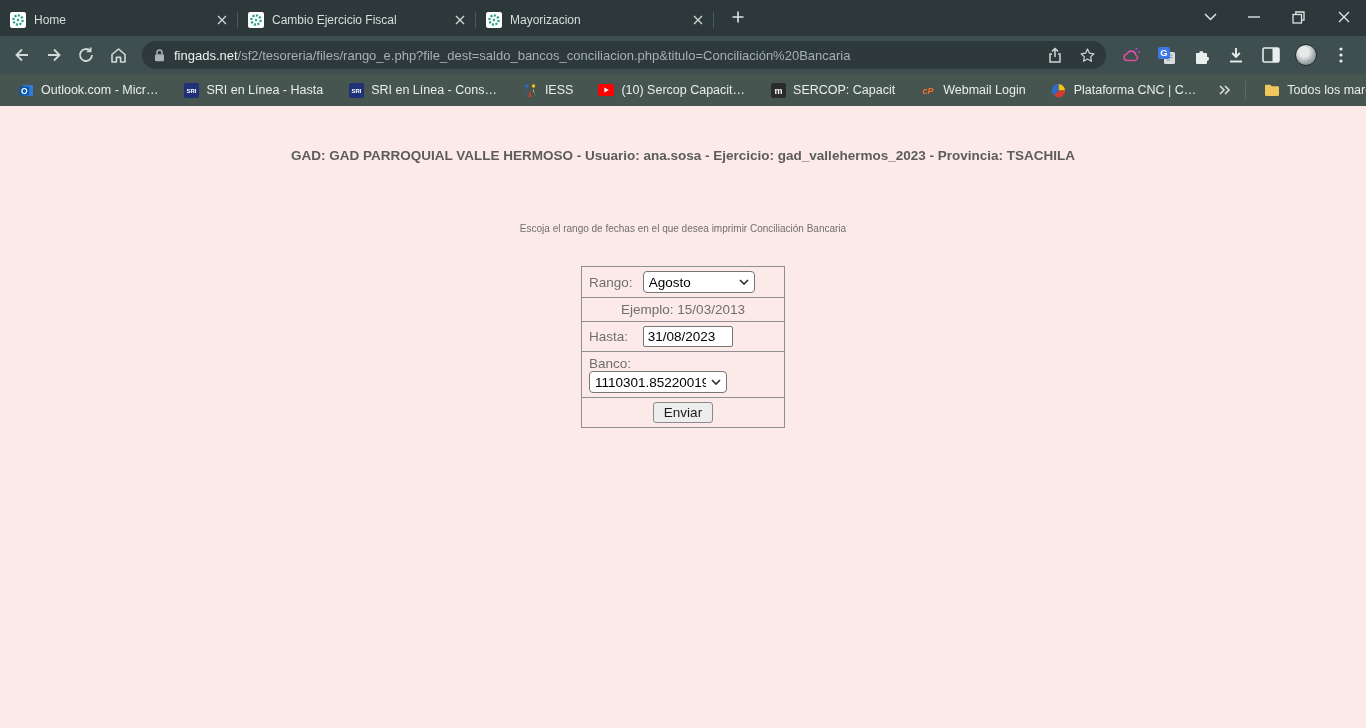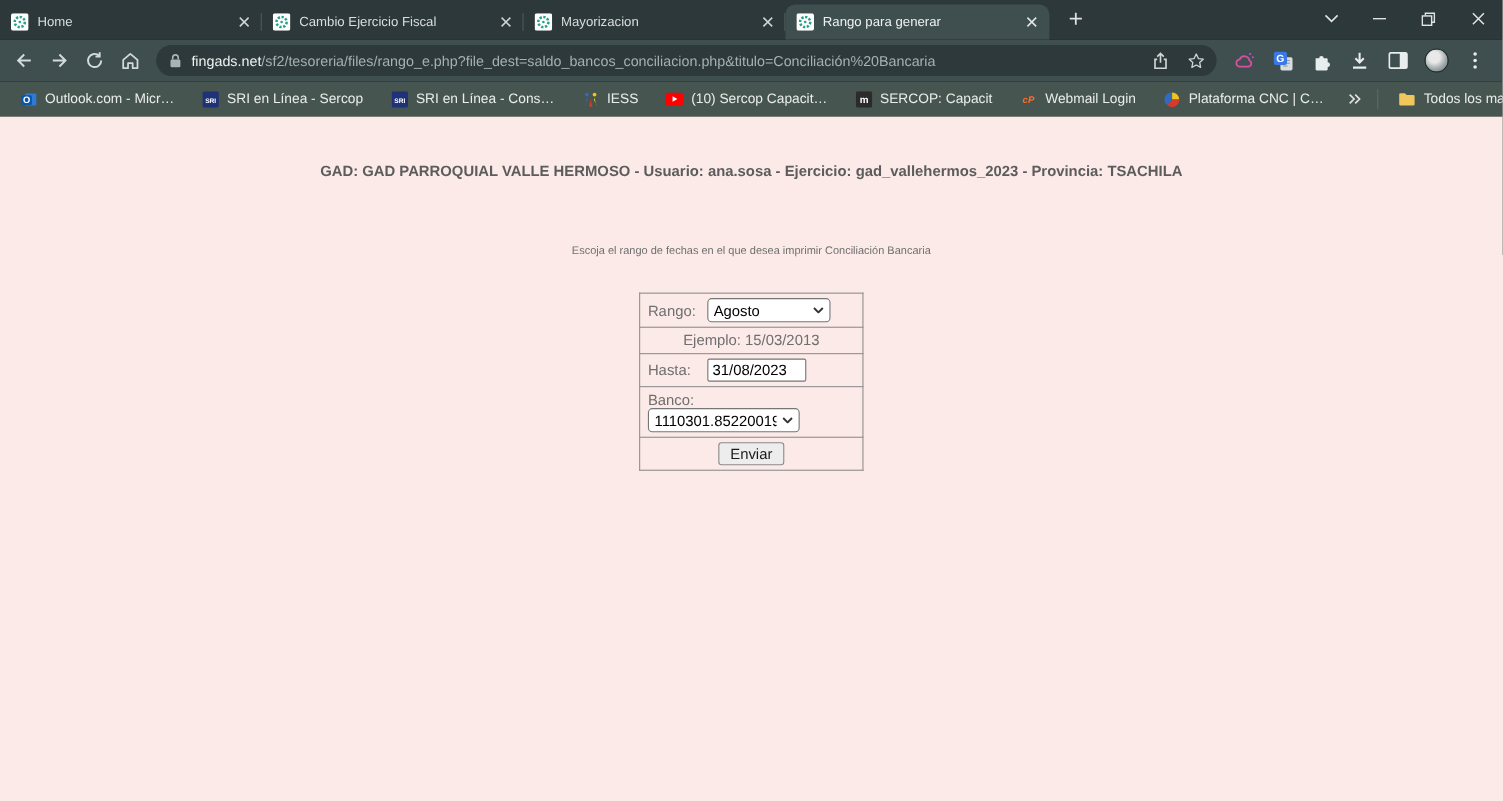--- a/index.html
+++ b/index.html
@@ -1,17 +1,17 @@
 <!DOCTYPE html>
 <html><head>
 <meta charset="utf-8">
 <style>
   * { margin:0; padding:0; box-sizing:border-box; }
   html,body { width:1366px; height:728px; overflow:hidden; font-family:"Liberation Sans", sans-serif; }
-  .browser { width:1366px; height:692px; position:relative; background:#000000; }
+  .browser { width:1366px; height:692px; position:relative; background:#737373; }
 
   
   .tabstrip { height:36px; background:#2d383a; display:flex; align-items:flex-end; }
   .tab { width:238px; height:32px; display:flex; align-items:center; padding:0 8px 0 10px; cursor:pointer; position:relative; }
   .tab .sep { position:absolute; right:0; top:8px; width:1px; height:16px; background:#4d5a5b; }
   .tab.active { background:#3f4e4f; border-radius:9px 9px 0 0; width:240px; }
   .favicon { width:16px; height:16px; flex:0 0 16px; margin-right:8px; }
   .tab-label { flex:1; font-size:12px; color:#d8dddd; white-space:nowrap; overflow:hidden; text-overflow:ellipsis; }
   .tab.active .tab-label { color:#eef1f1; }
   .tab-close { width:16px; height:16px; margin-left:6px; flex:0 0 16px; display:flex; align-items:center; justify-content:center; border-radius:50%; }
@@ -104,33 +104,20 @@
         </svg>
       <span class="tab-label">Mayorizacion</span>
       <span class="tab-close">
           <svg width="10" height="10" viewBox="0 0 10 10">
             <path d="M1 1 L9 9 M9 1 L1 9" stroke="#cfd5d5" stroke-width="1.4"></path>
           </svg>
         </span>
       <span class="sep"></span>
     </div>
 
-    <div class="tab active">
-      <svg class="favicon" viewBox="0 0 16 16">
-          <rect width="16" height="16" rx="2" fill="#fff"></rect>
-          <circle cx="8" cy="8" r="4.6" fill="none" stroke="#2aa08a" stroke-width="2.3" stroke-dasharray="2.1 1.4"></circle>
-          <circle cx="8" cy="8" r="1.2" fill="#2aa08a"></circle>
-        </svg>
-      <span class="tab-label">Rango para generar</span>
-      <span class="tab-close">
-          <svg width="10" height="10" viewBox="0 0 10 10">
-            <path d="M1 1 L9 9 M9 1 L1 9" stroke="#e2e6e6" stroke-width="1.4"></path>
-          </svg>
-        </span>
-    </div>
 
     <div class="newtab-btn">
       <svg width="14" height="14" viewBox="0 0 14 14">
           <path d="M7 1.5 V12.5 M1.5 7 H12.5" stroke="#dfe3e3" stroke-width="1.6"></path>
         </svg>
     </div>
 
     <div class="win-controls">
       <div class="win-btn chev">
           <svg width="13" height="8" viewBox="0 0 13 8">
@@ -257,21 +244,21 @@
       <span class="bm-label">Outlook.com - Micr…</span>
     </div>
 
     <div class="bm">
       <span class="ic">
           <svg width="15" height="15" viewBox="0 0 15 15">
             <rect width="15" height="15" rx="2" fill="#1f3278"></rect>
             <text x="7.5" y="10.2" font-size="6" font-family="Liberation Sans, sans-serif" fill="#fff" text-anchor="middle" font-weight="bold">SRI</text>
           </svg>
         </span>
-      <span class="bm-label">SRI en Línea - Sercop</span>
+      <span class="bm-label">SRI en Línea - Hasta</span>
     </div>
 
     <div class="bm">
       <span class="ic">
           <svg width="15" height="15" viewBox="0 0 15 15">
             <rect width="15" height="15" rx="2" fill="#1f3278"></rect>
             <text x="7.5" y="10.2" font-size="6" font-family="Liberation Sans, sans-serif" fill="#fff" text-anchor="middle" font-weight="bold">SRI</text>
           </svg>
         </span>
       <span class="bm-label">SRI en Línea - Cons…</span>

